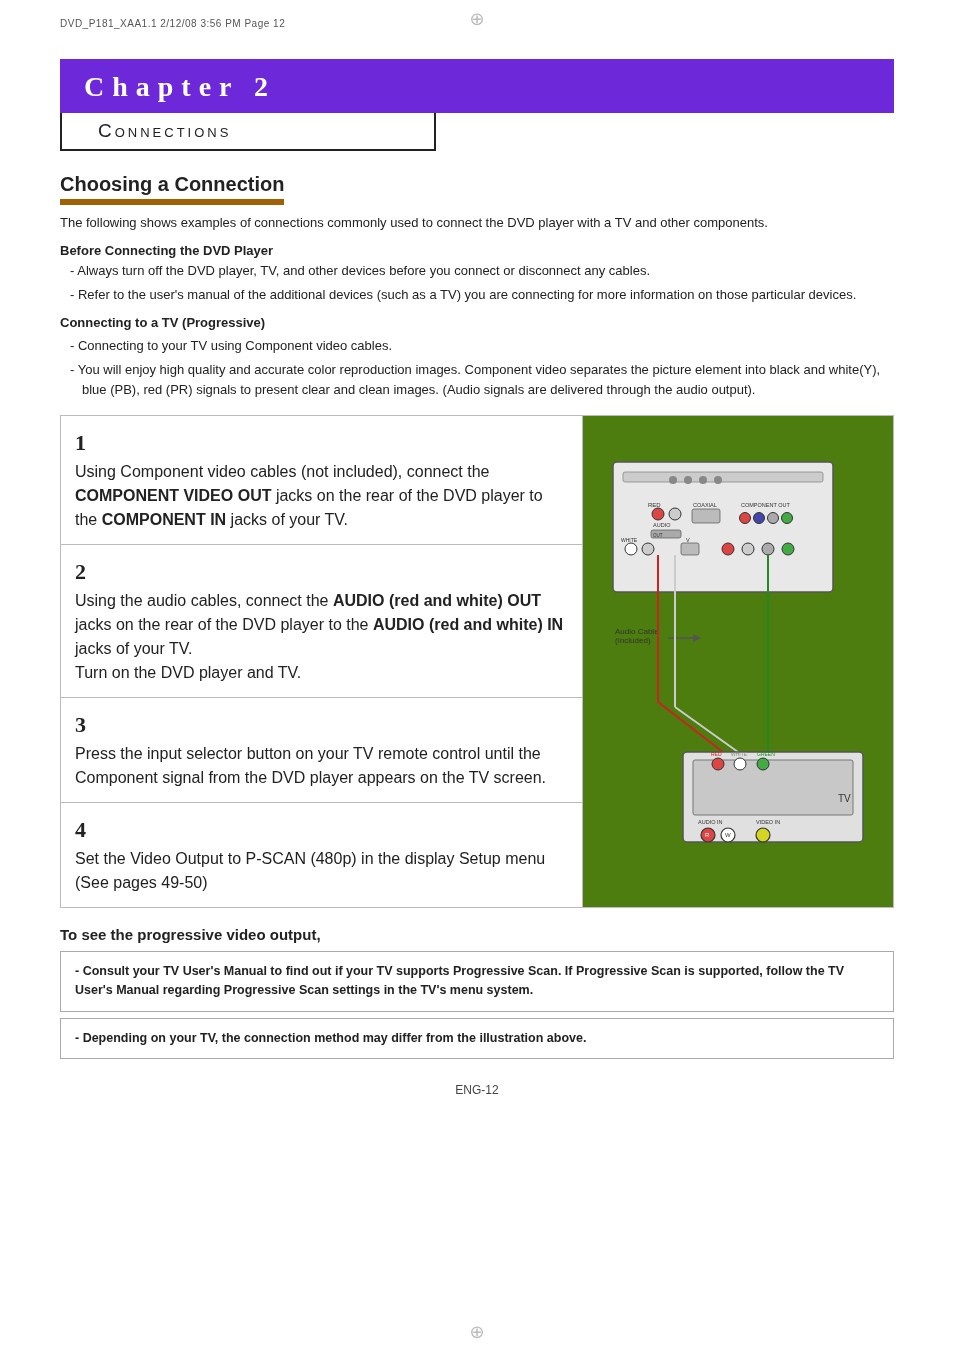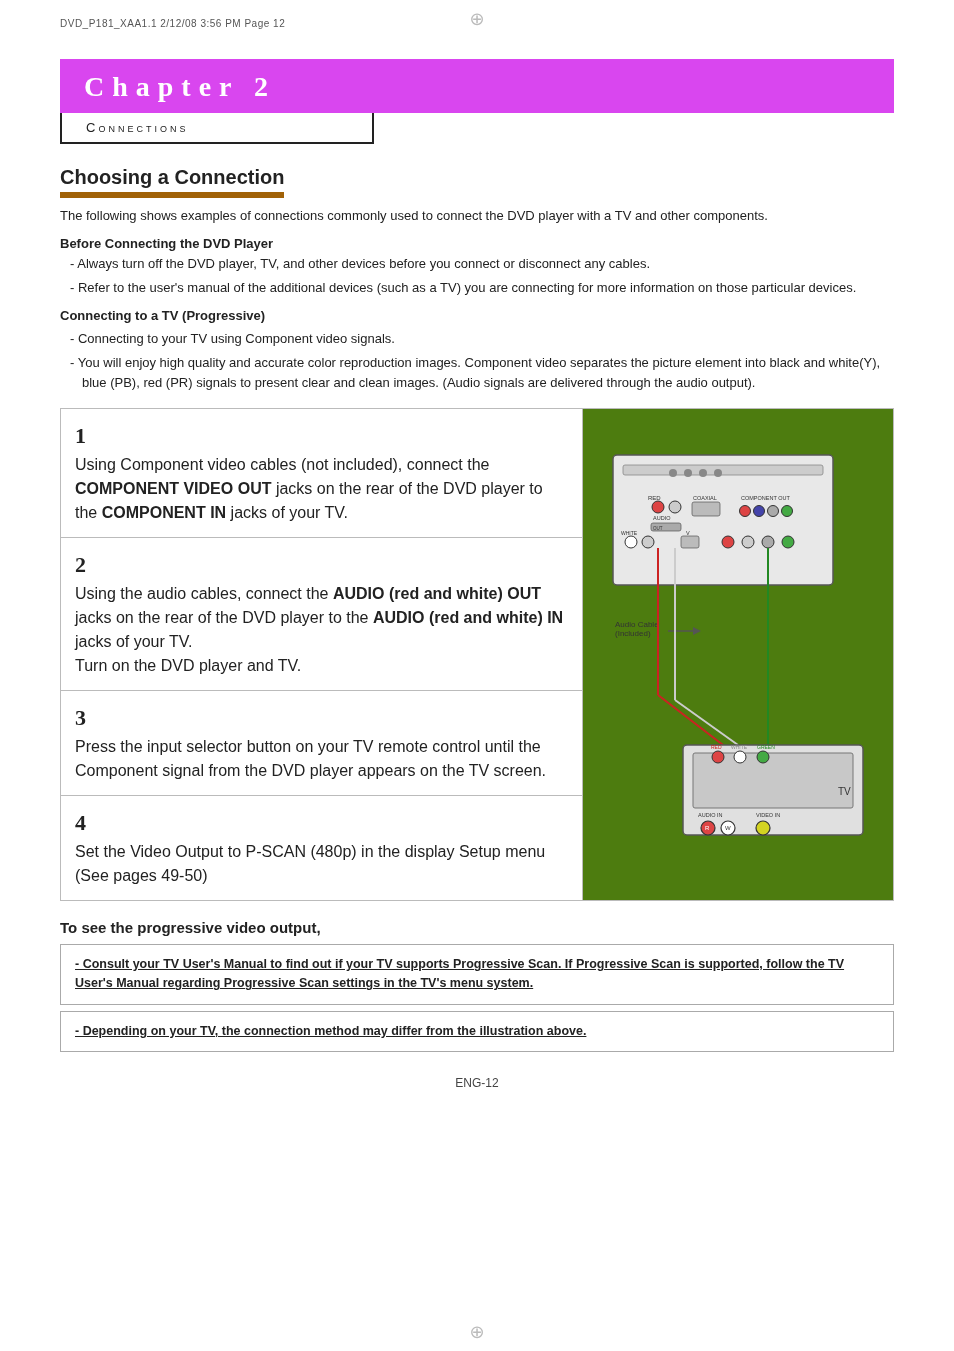--- a/index.html
+++ b/index.html
@@ -19,37 +19,37 @@
       position: relative;
       background: #fff;
     }
     .header-meta {
       font-size: 10px;
       color: #555;
       margin-bottom: 30px;
       letter-spacing: 0.5px;
     }
     .chapter-title-black {
-      background: #d946ef;
+      background: #6d28d9;
       color: #fff;
       font-size: 28px;
       font-weight: bold;
       letter-spacing: 8px;
       padding: 12px 16px 10px 24px;
       font-family: Georgia, serif;
     }
     .chapter-subtitle {
       border: 2px solid #222;
       border-top: none;
-      padding: 7px 24px;
-      font-size: 13px;
+      padding: 7px 36px;
+      font-size: 19px;
       letter-spacing: 3px;
       color: #222;
       font-variant: small-caps;
-      width: 314px;
+      width: 376px;
     }
     .section-title {
       font-size: 20px;
       font-weight: bold;
       margin-top: 22px;
       margin-bottom: 8px;
       border-bottom: 6px solid #a16207;
       padding-bottom: 3px;
       display: inline-block;
     }
@@ -125,21 +125,21 @@
       font-size: 15px;
       margin-bottom: 8px;
     }
     .note-box {
       border: 1px solid #aaa;
       padding: 10px 14px;
       margin-bottom: 6px;
       font-size: 12.5px;
       line-height: 1.55;
     }
-    .note-box b { font-weight: bold; text-decoration: underline; }
+    .note-box b { font-weight: bold; }
     .page-num {
       text-align: center;
       font-size: 12px;
       margin-top: 24px;
       color: #444;
     }
     .cross-mark {
       position: absolute;
       color: #bbb;
       font-size: 18px;
@@ -175,21 +175,21 @@
   <div class="bold-heading">Before Connecting the DVD Player</div>
 
   
   <div class="bullet-item">-  Always turn off the DVD player, TV, and other devices before you connect or disconnect any cables.</div>
   <div class="bullet-item">-  Refer to the user's manual of the additional devices (such as a TV) you are connecting for more information on those particular devices.</div>
 
   
   <div class="bold-heading">Connecting to a TV (Progressive)</div>
 
   
-  <div class="bullet-item" style="margin-top:6px;">-  Connecting to your TV using Component video signals.</div>
+  <div class="bullet-item" style="margin-top:6px;">-  Connecting to your TV using Component video cables.</div>
   <div class="bullet-item">-  You will enjoy high quality and accurate color reproduction images. Component video separates the picture element into black and white(Y), blue (PB), red (PR) signals to present clear and clean images. (Audio signals are delivered through the audio output).</div>
 
   
   <div class="steps-diagram-container">
 
     <div class="steps-left">
 
       <div class="step-block">
         <div class="step-num">1</div>
         <div class="step-text">

